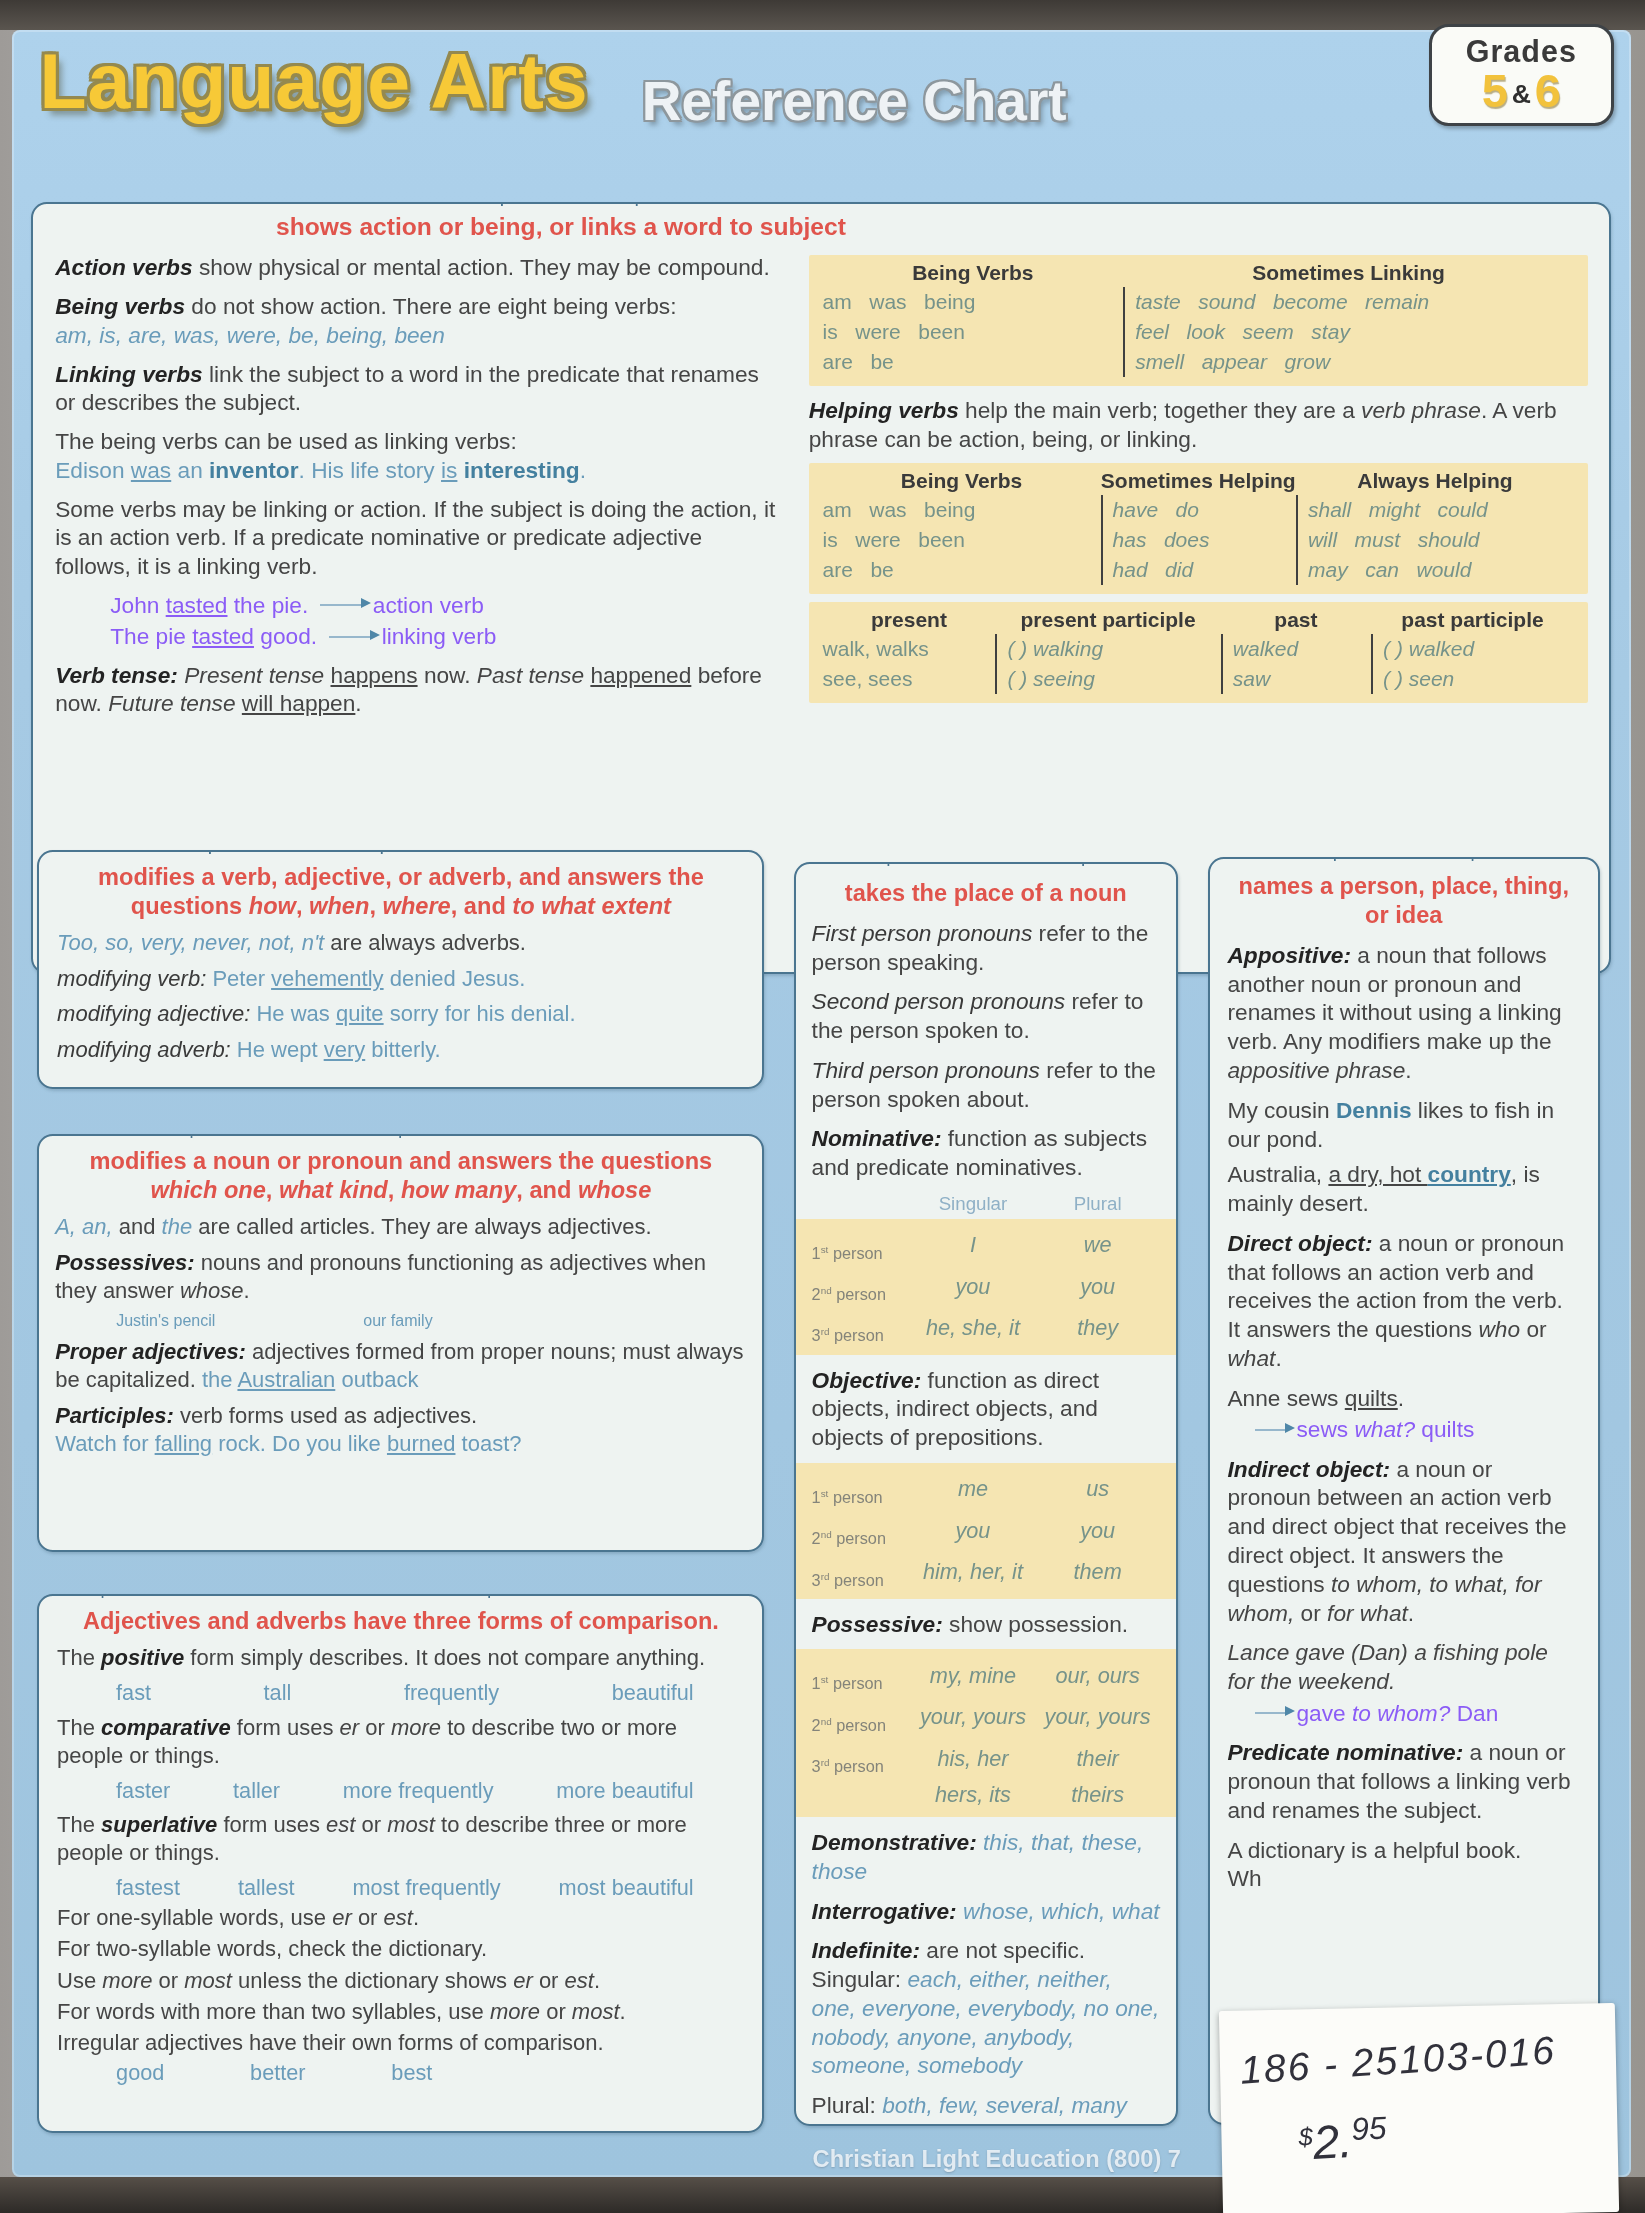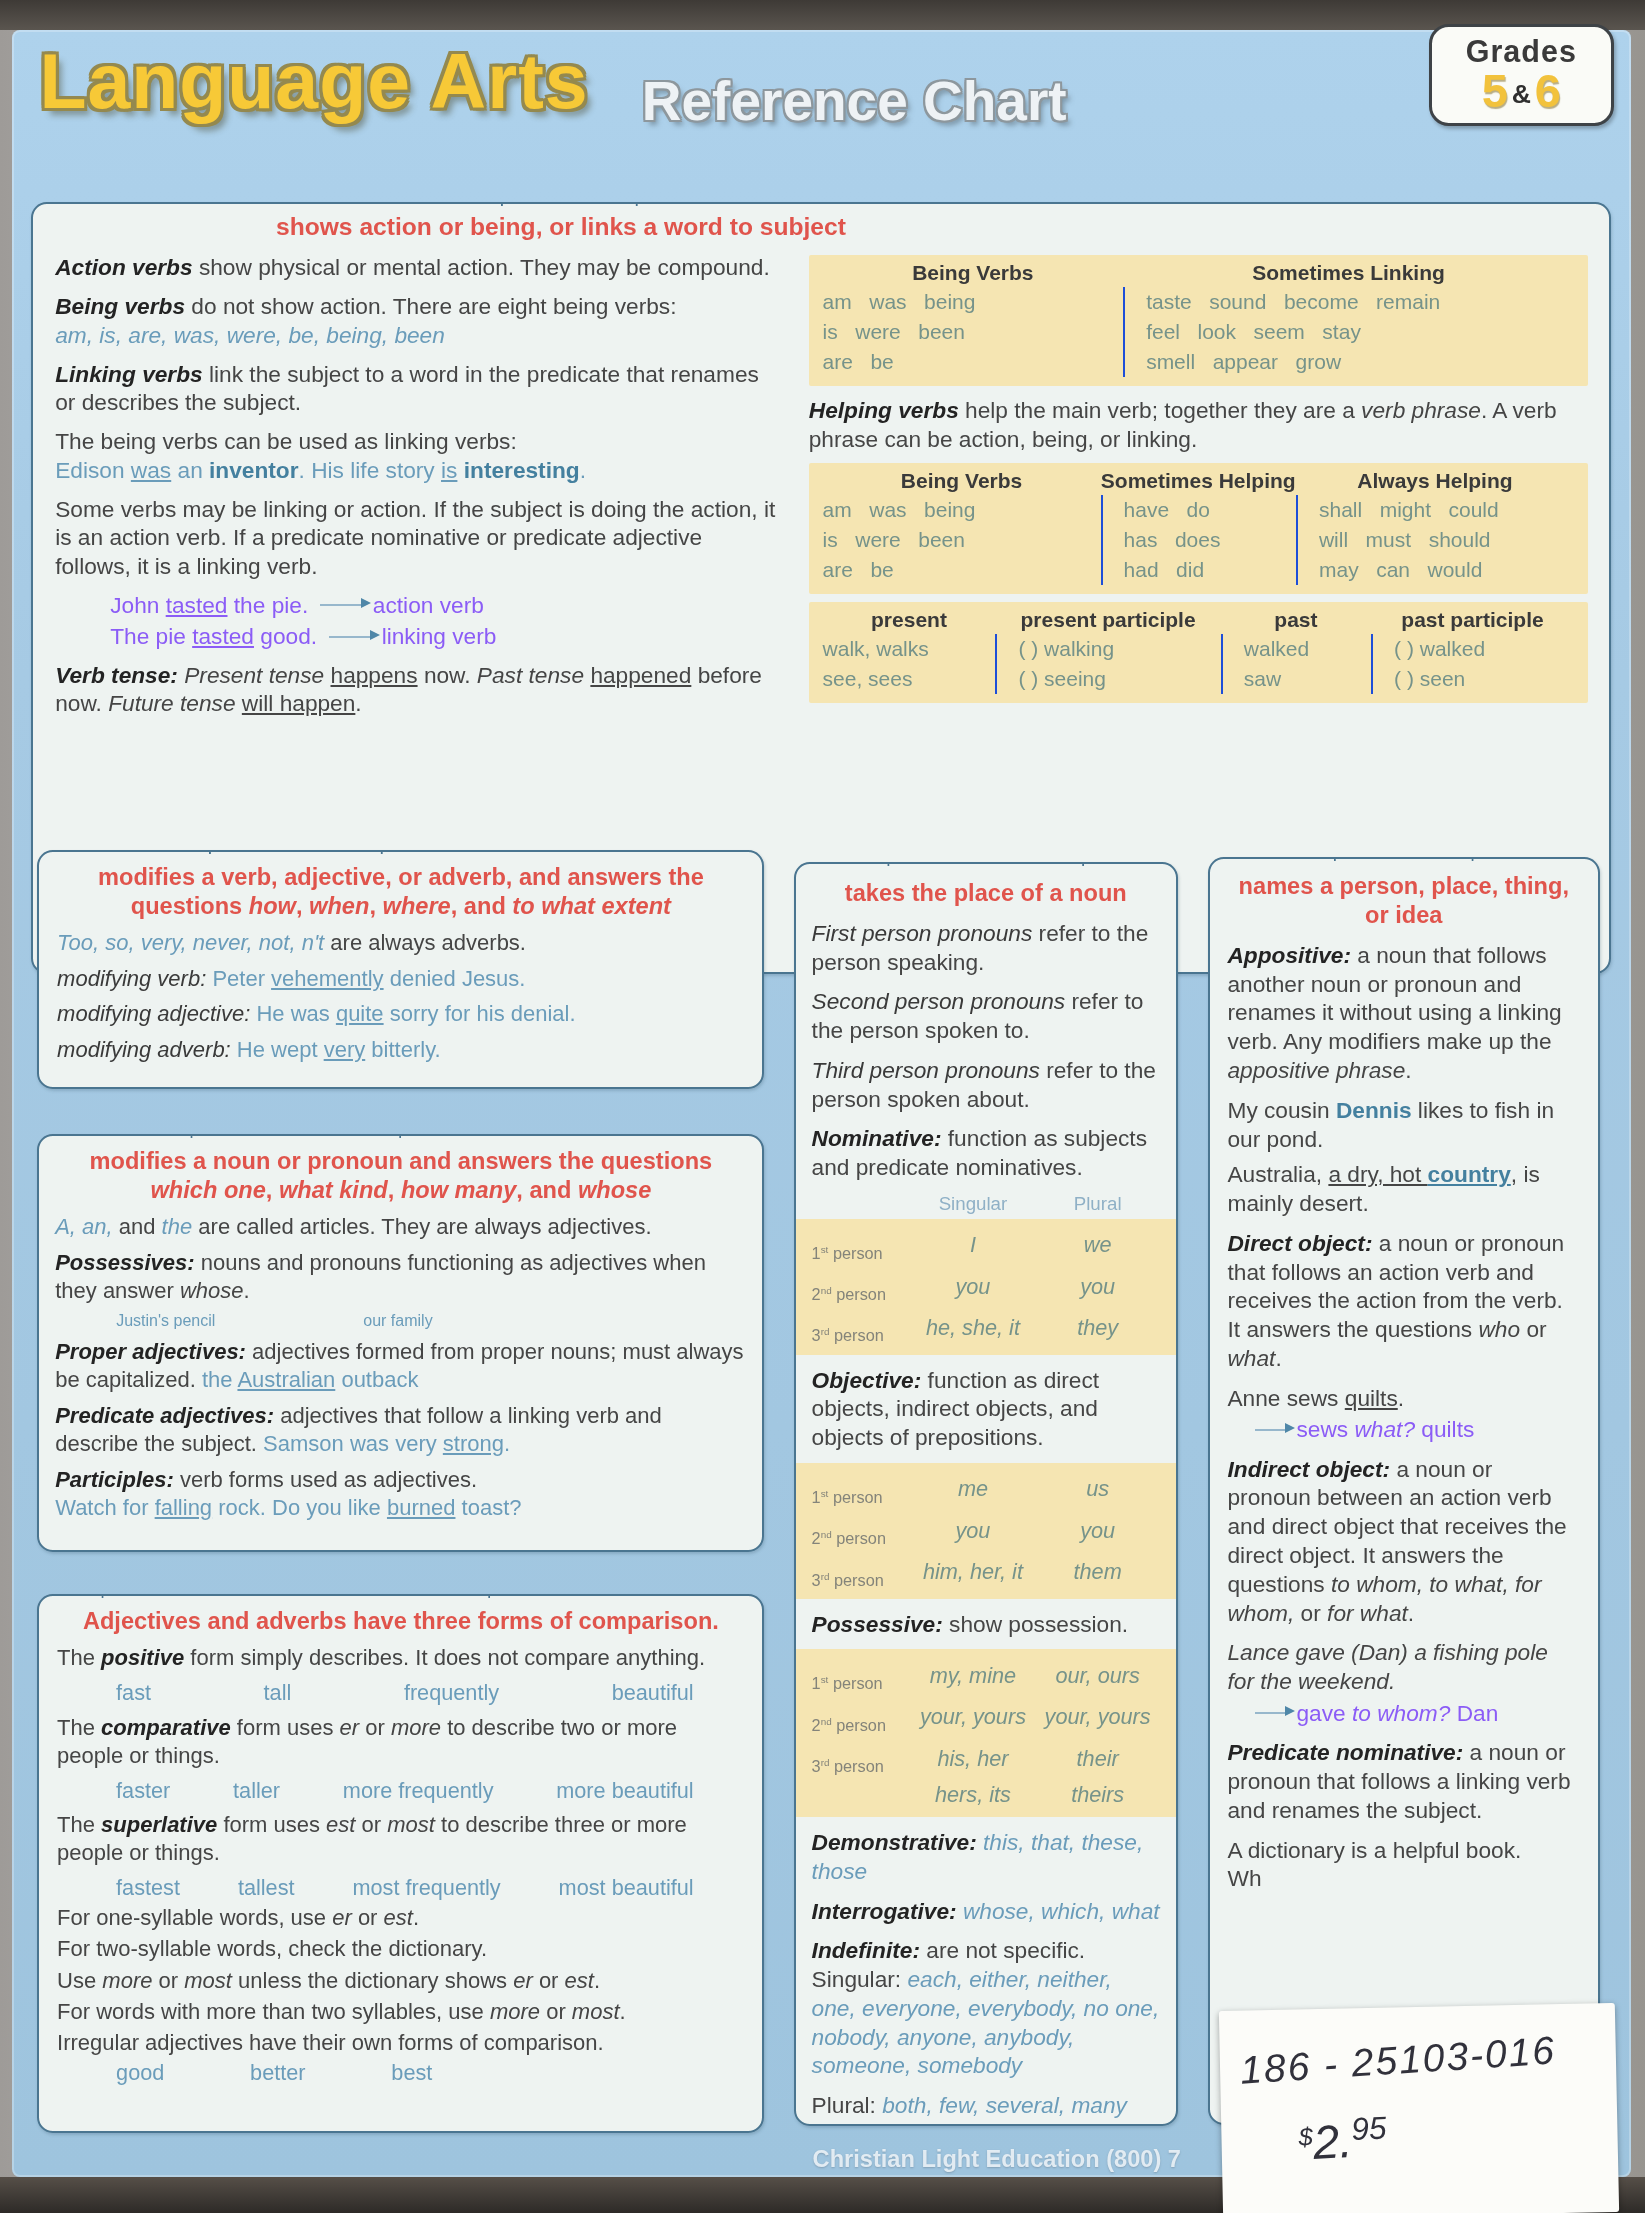--- a/index.html
+++ b/index.html
@@ -69,21 +69,21 @@
   
   #verb-panel{left:19.7px;top:172px;width:1580px;height:772px;padding:5.9px 21.7px;}
   .verb-red{width:66%;text-align:center;color:#e0544c;font-weight:bold;font-size:24.6px;margin:3.9px 0 2px;}
   .vcols{display:flex;gap:25.6px;}
   .vleft{flex:0 0 47.5%;}
   .vright{flex:1;padding-top:3.9px;}
   .ytbl{background:#f5e5b2;padding:5.9px 13.8px 8.9px;margin:7.9px 0;border-radius:2px;}
   .yhd{display:grid;font-weight:bold;color:#3a3a3a;font-size:21px;text-align:center;padding-bottom:2px;}
   .yrow{display:grid;}
   .cell{color:#76938a;font-size:21px;white-space:pre-wrap;padding:3px 0;}
-  .cdiv{border-left:2px solid #1d4ed8;padding-left:21px;}
+  .cdiv{border-left:2px solid #404040;padding-left:10px;font-style:italic;}
   .g2{grid-template-columns:40% 60%;}
   .g3{grid-template-columns:37% 26% 37%;}
   .g4{grid-template-columns:23% 30% 20% 27%;}
   
   #adverb-panel{left:25.6px;top:820px;width:727px;height:239px;padding:3.9px 17.7px;}
   #adjective-panel{left:25.6px;top:1104px;width:727px;height:418px;padding:3.9px 15.8px;}
   #comparison-panel{left:25.6px;top:1564px;width:727px;height:539px;padding:3.9px 17.7px;}
   .panel-sm .p{font-size:22px;margin:7.9px 0;}
   .twocol{display:flex;gap:148px;padding-left:61px;}
   .crow{display:flex;justify-content:space-between;width:84%;padding-left:59px;box-sizing:content-box;
@@ -237,21 +237,20 @@
   <div class="panel panel-sm" id="adjective-panel">
     <div class="tab" style="left:35.5%;"><span>ADJECTIVE</span></div>
     <div class="redc"><span>modifies a noun or pronoun and answers the questions </span><span class="it">which one</span><span>, </span><span class="it">what kind</span><span>, </span><span class="it">how many</span><span>, and </span><span class="it">whose</span></div>
     <p class="p"><span class="exi">A, an,</span><span> and </span><span class="exi">the</span><span> are called articles. They are always adjectives.</span></p>
     <p class="p"><span class="lead">Possessives:</span><span> nouns and pronouns functioning as adjectives when they answer </span><span class="it">whose</span><span>.</span></p>
     <div class="twocol ex">
         <span>Justin's pencil</span>
         <span>our family</span>
       </div>
     <p class="p"><span class="lead">Proper adjectives:</span><span> adjectives formed from proper nouns; must always be capitalized. </span><span class="ex"><span>the </span><span class="u">Australian</span><span> outback</span></span></p>
-    <p class="p"><span class="lead">Predicate adjectives:</span><span> adjectives that follow a linking verb and describe the subject. </span><span class="ex"><span>Samson was very </span><span class="u">strong</span><span>.</span></span></p>
     <p class="p"><span class="lead">Participles:</span><span> verb forms used as adjectives.</span><br><span class="ex"><span>Watch for </span><span class="u">falling</span><span> rock. Do you like </span><span class="u">burned</span><span> toast?</span></span></p>
   </div>
 
   <div class="panel panel-sm" id="comparison-panel">
     <div class="tab" style="left:35.5%;"><span>FORMS OF COMPARISON</span></div>
     <div class="redc">Adjectives and adverbs have three forms of comparison.</div>
     <p class="p"><span>The </span><span class="lead">positive</span><span> form simply describes. It does not compare anything.</span></p>
     <div class="crow">
         <span>fast</span>
         <span>tall</span>

